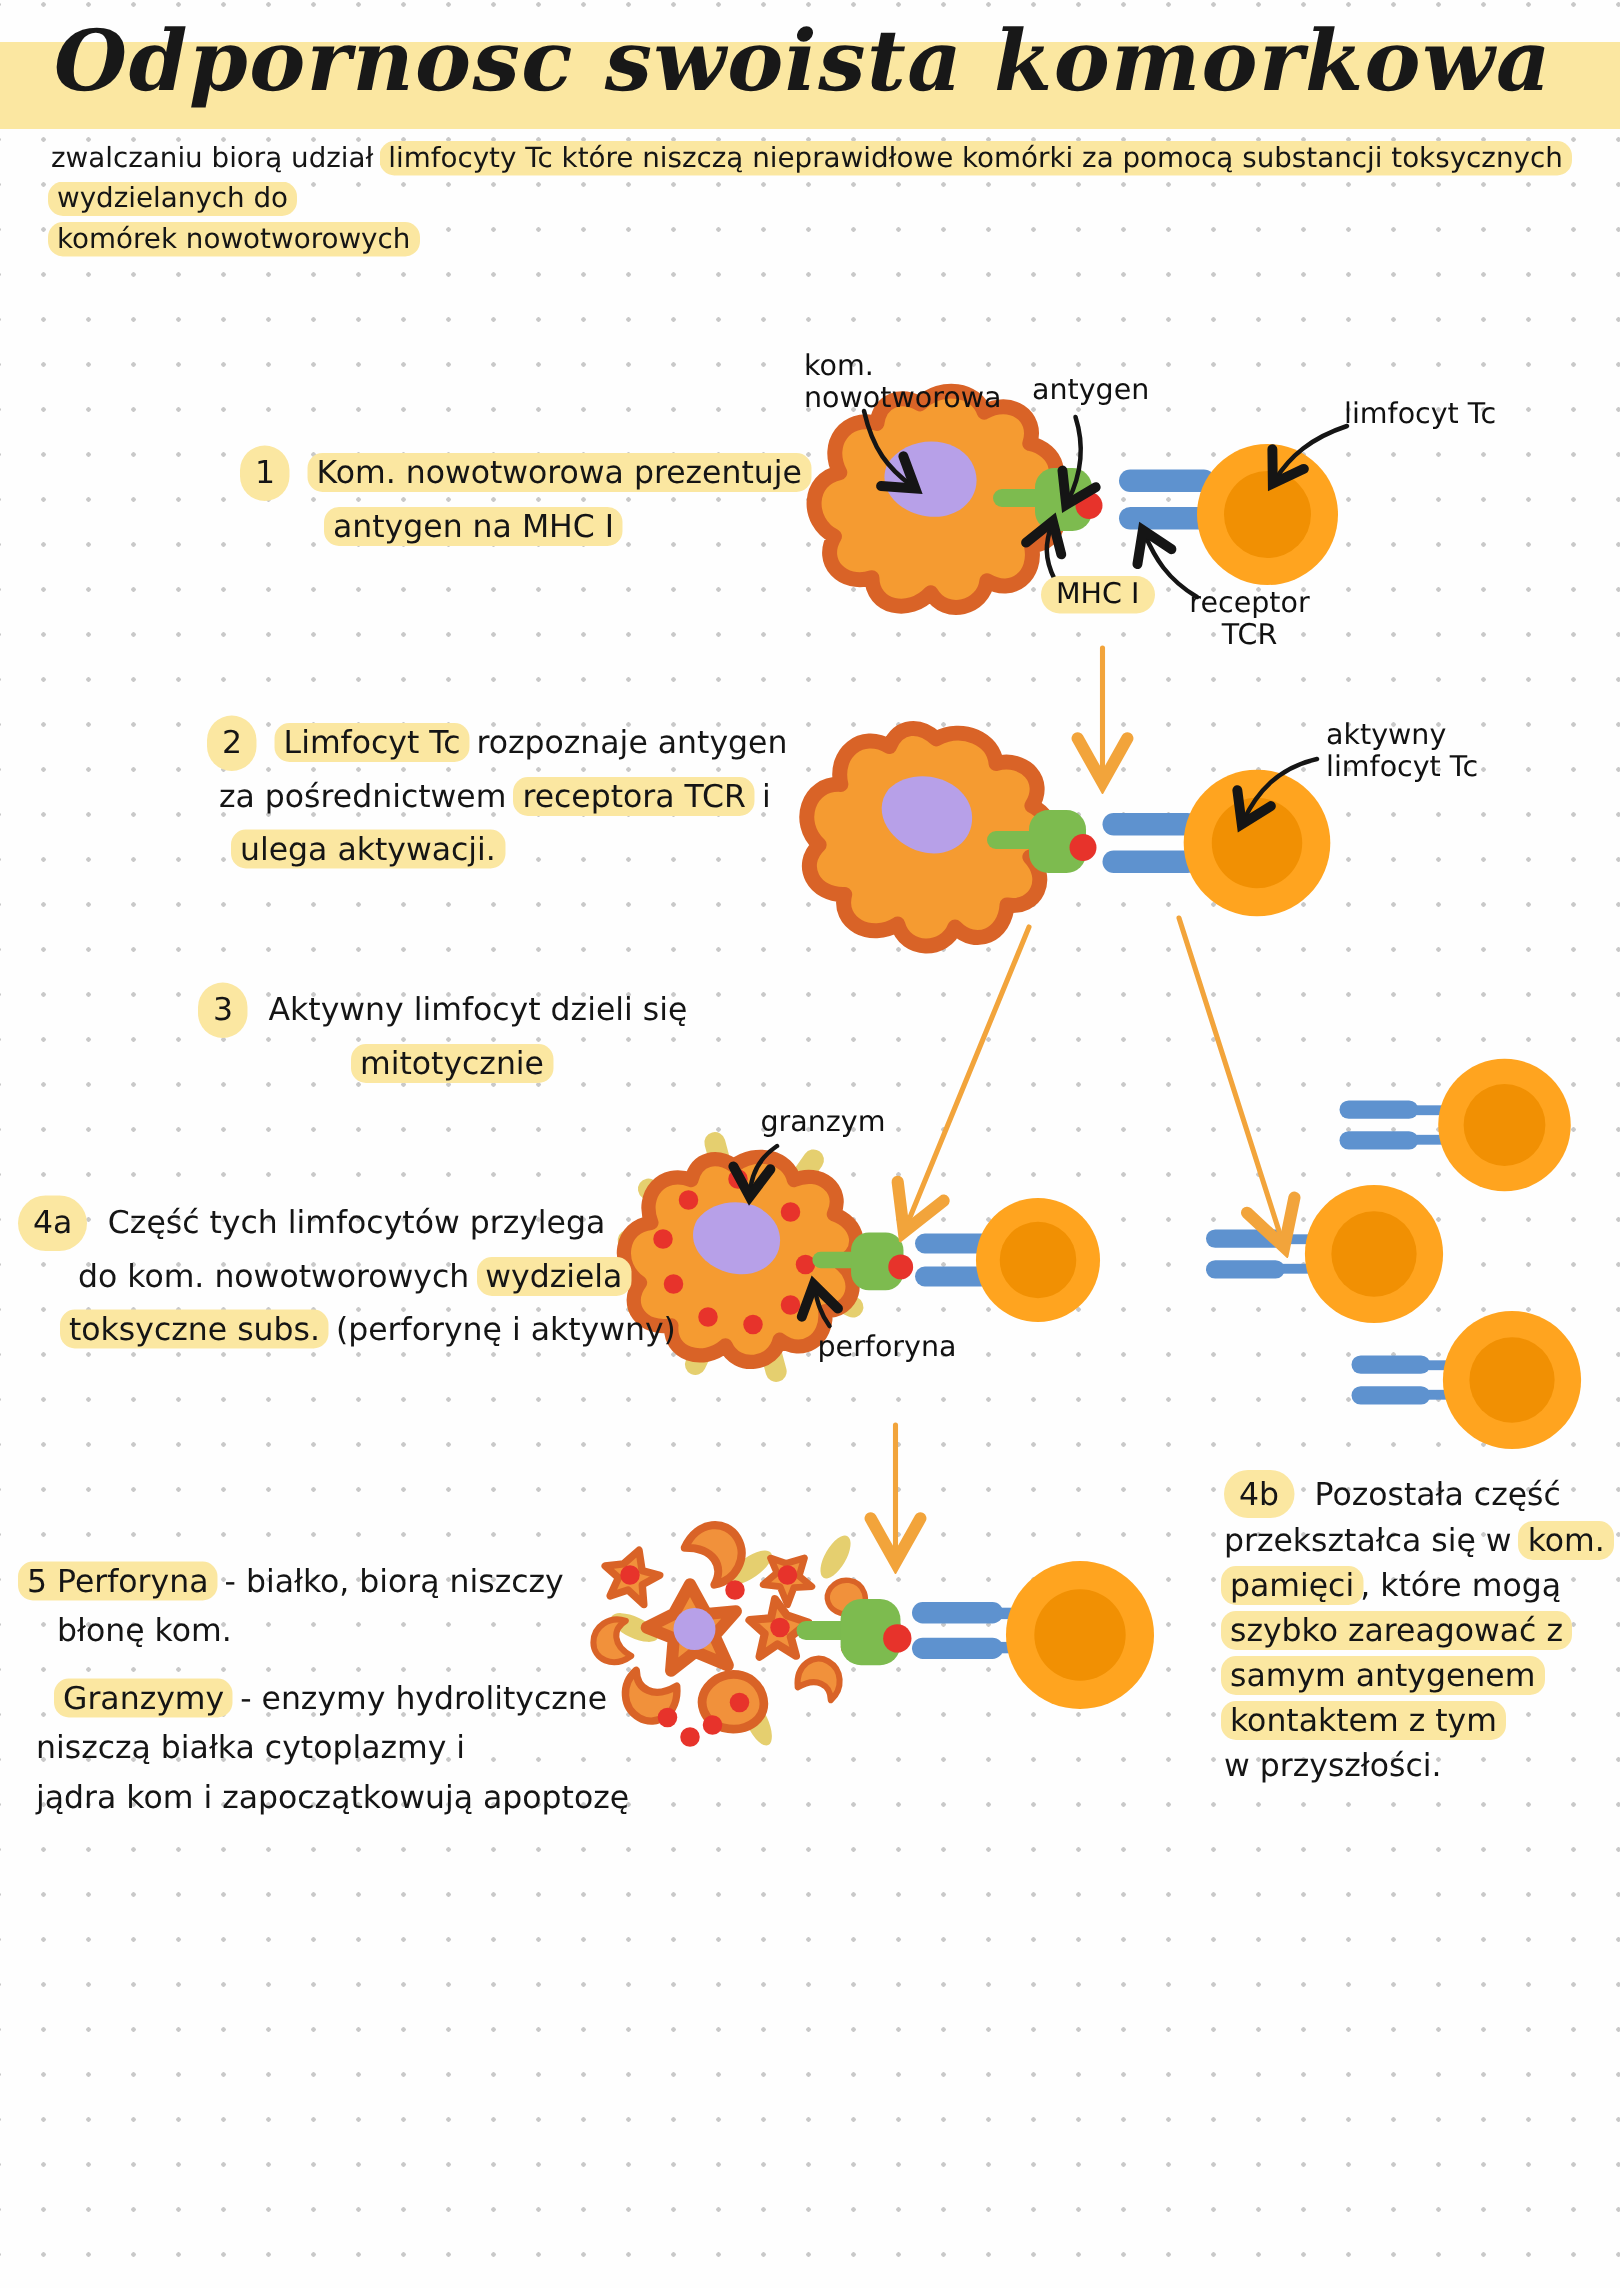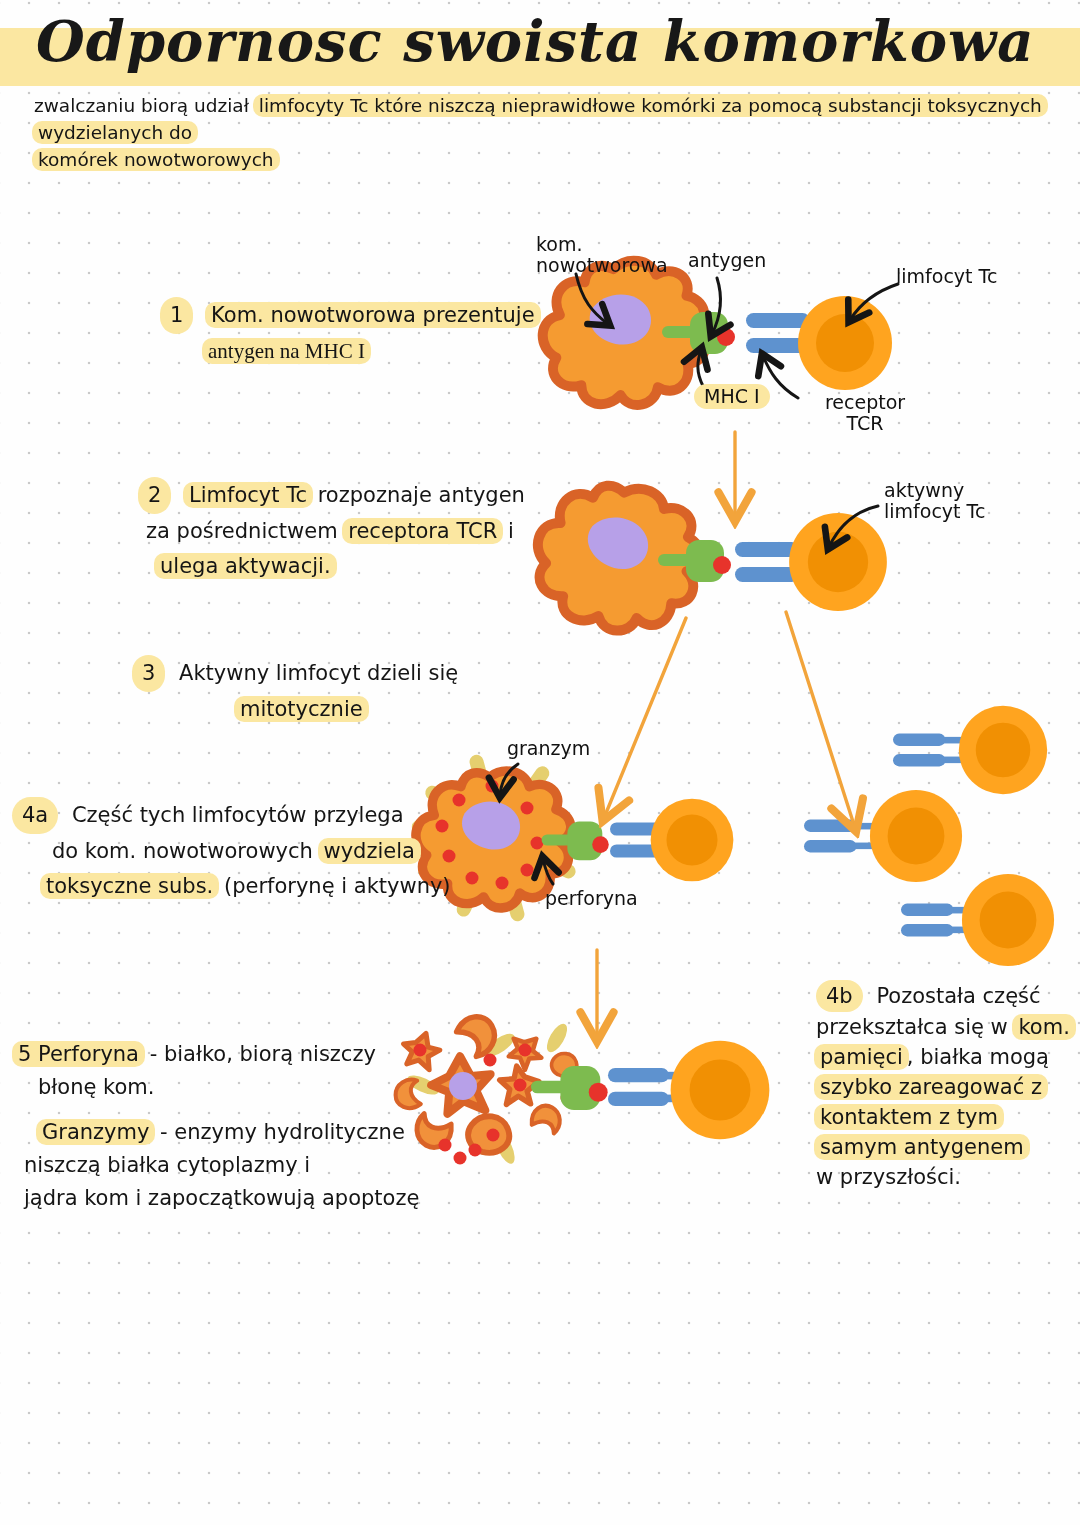--- a/index.html
+++ b/index.html
@@ -170,30 +170,30 @@
       <path d="M518,764 C 506,772 501,782 500,795" marker-end="url(#bh)"></path>
       <path d="M553,884 C 547,876 545,868 543,859" marker-end="url(#bh)"></path>
     </g>
   </svg>
 
   <div class="diagram-label" style="left:536px; top:234px;">kom.
 nowotworowa</div>
   <div class="diagram-label" style="left:688px; top:250px;">antygen</div>
   <div class="diagram-label" style="left:896px; top:266px;">limfocyt Tc</div>
   <div class="diagram-label pill" style="left:694px; top:384px;">MHC I</div>
-  <div class="diagram-label centered" style="left:790px; top:392px; width:86px;margin-left:32px;">receptor
+  <div class="diagram-label centered" style="left:790px; top:392px; width:86px;">receptor
 TCR</div>
   <div class="diagram-label" style="left:884px; top:480px;">aktywny
 limfocyt Tc</div>
   <div class="diagram-label" style="left:507px; top:738px;">granzym</div>
   <div class="diagram-label" style="left:545px; top:888px;">perforyna</div>
 
   <div class="step" style="left:160px; top:297px;">
     <div class="line"><span class="badge">1</span><span> </span><span class="hl">Kom. nowotworowa prezentuje</span></div>
-    <div class="line" style="margin-left:44px;font-family:Liberation Serif, serif;"><span class="hl">antygen na MHC I</span></div>
+    <div class="line" style="margin-left:58px;"><span class="hl">antygen na MHC I</span></div>
   </div>
 
   <div class="step" style="left:138px; top:477px;">
     <div class="line"><span class="badge">2</span><span> </span><span class="hl">Limfocyt Tc</span><span> rozpoznaje antygen</span></div>
     <div class="line" style="margin-left:8px;"><span>za pośrednictwem </span><span class="hl">receptora TCR</span><span> i</span></div>
     <div class="line" style="margin-left:18px;"><span class="hl">ulega aktywacji.</span></div>
   </div>
 
   <div class="step" style="left:132px; top:655px;">
     <div class="line"><span class="badge">3</span><span> Aktywny limfocyt dzieli się</span></div>
@@ -202,24 +202,24 @@
 
   <div class="step" style="left:12px; top:797px;">
     <div class="line"><span class="badge">4a</span><span> Część tych limfocytów przylega</span></div>
     <div class="line" style="margin-left:40px;"><span>do kom. nowotworowych </span><span class="hl">wydziela</span></div>
     <div class="line" style="margin-left:30px;"><span class="hl">toksyczne subs.</span><span> (perforynę i aktywny)</span></div>
   </div>
 
   <div class="step" style="left:816px; top:980px; line-height:30px;">
     <div class="line"><span class="badge">4b</span><span> Pozostała część</span></div>
     <div class="line"><span>przekształca się w </span><span class="hl">kom.</span></div>
-    <div class="line"><span class="hl">pamięci</span><span>, białka mogą</span></div>
+    <div class="line"><span class="hl">pamięci</span><span>, które mogą</span></div>
     <div class="line"><span class="hl">szybko zareagować z</span></div>
+    <div class="line"><span class="hl">samym antygenem</span></div>
     <div class="line"><span class="hl">kontaktem z tym</span></div>
-    <div class="line"><span class="hl">samym antygenem</span></div>
     <div class="line"><span>w przyszłości.</span></div>
   </div>
 
   <div class="step" style="left:14px; top:1038px; line-height:33px;">
     <div class="line"><span class="hl">5 Perforyna</span><span> - białko, biorą niszczy</span></div>
     <div class="line" style="margin-left:24px;"><span>błonę kom.</span></div>
     <div class="line" style="margin-left:24px; margin-top:12px;"><span class="hl">Granzymy</span><span> - enzymy hydrolityczne</span></div>
     <div class="line" style="margin-left:10px;"><span>niszczą białka cytoplazmy i</span></div>
     <div class="line" style="margin-left:10px;"><span>jądra kom i zapoczątkowują apoptozę</span></div>
   </div>

